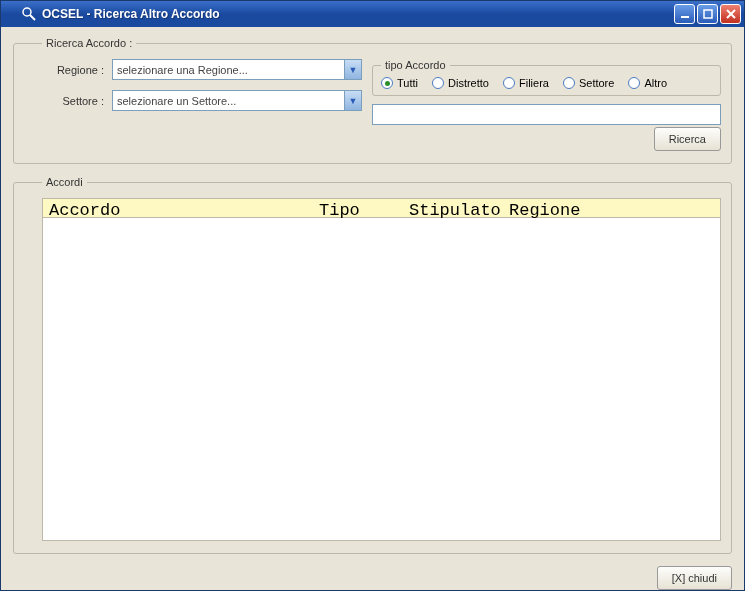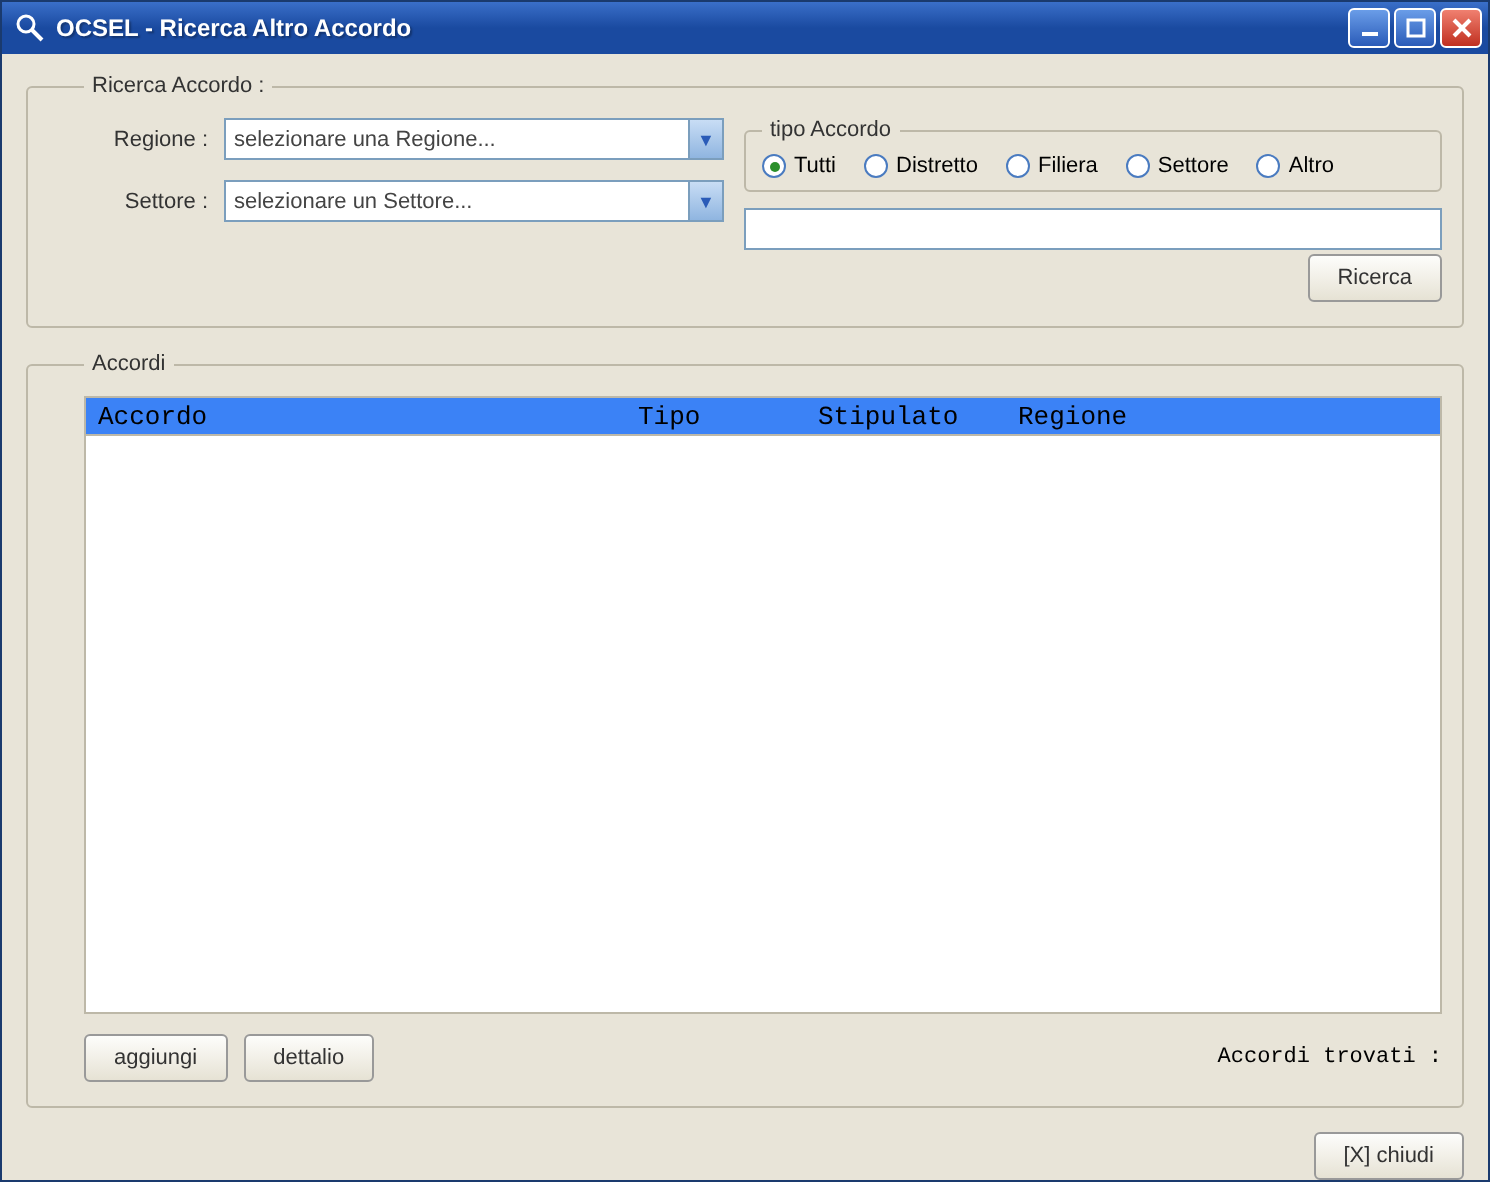--- a/index.html
+++ b/index.html
@@ -18,21 +18,21 @@
     background: #e8e4d8;
     border: 1px solid #1a3a6e;
     box-shadow: 0 0 3px rgba(0,0,0,0.3);
   }
   .titlebar {
     height: 26px;
     background: linear-gradient(to bottom, #3a6fc9 0%, #1a4aa0 50%, #1a4aa0 100%);
     color: #fff;
     display: flex;
     align-items: center;
-    padding: 0 3px 0 6px;
+    padding: 0 3px 0 20px;
   }
   .titlebar .app-icon {
     width: 16px; height: 16px;
     margin-right: 5px;
     display: flex; align-items: center; justify-content: center;
   }
   .titlebar .title-text {
     flex: 1;
     font-weight: bold;
     font-size: 12px;
@@ -147,26 +147,26 @@
     border-radius: 3px;
     background: linear-gradient(to bottom,#fdfdfb,#e6e2d4);
     cursor: pointer;
     font: inherit;
     color: #333;
   }
   .search-btn-row { display:flex; justify-content: flex-end; margin-top: 2px; }
   .accordi-fieldset { height: 378px; display: flex; flex-direction: column; }
   .table-wrap { flex:1; border: none; background: transparent; display:flex; flex-direction:column; }
   .table-header {
-    background: #3b82f6;
+    background: #fef9c3;
     border: 1px solid #bdb8a8;
     display: flex;
     height: 20px;
     font-family: "Courier New", monospace;
-    font-size: 13px;
+    font-size: 17px;
   }
   .th {
     padding: 2px 6px;
     color: #000;
     white-space: nowrap;
   }
   .col-accordo { width: 270px;}
   .col-tipo { width: 90px;}
   .col-regione { width: 120px;}
   .col-stip { width: 100px;}
@@ -280,25 +280,20 @@
       <legend>Accordi</legend>
       <div class="table-wrap">
         <div class="table-header">
           <div class="th col-accordo">Accordo</div>
           <div class="th col-tipo">Tipo</div>
           <div class="th col-stip">Stipulato</div>
           <div class="th col-regione">Regione</div>
         </div>
         <div class="table-body"></div>
       </div>
-      <div class="bottom-row">
-        <button class="btn">aggiungi</button>
-        <button class="btn">dettalio</button>
-        <span class="found-label">Accordi trovati :</span>
-      </div>
     </fieldset>
 
     <div class="footer-row">
       <button class="btn">[X] chiudi</button>
     </div>
 
   </div>
 </div>
 
 </body></html>

